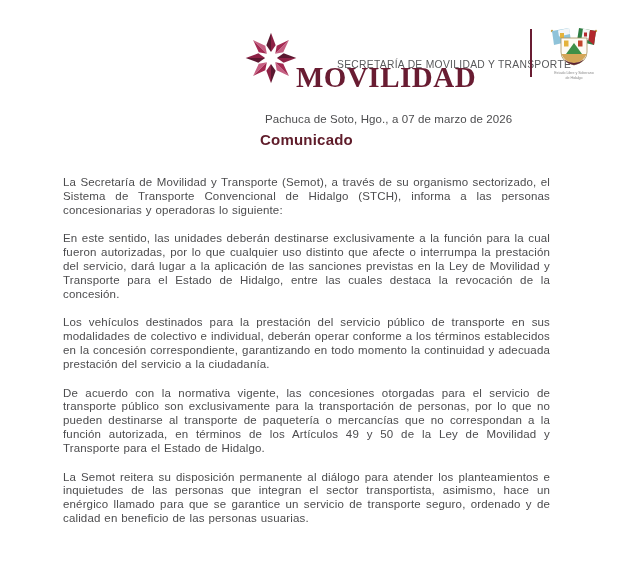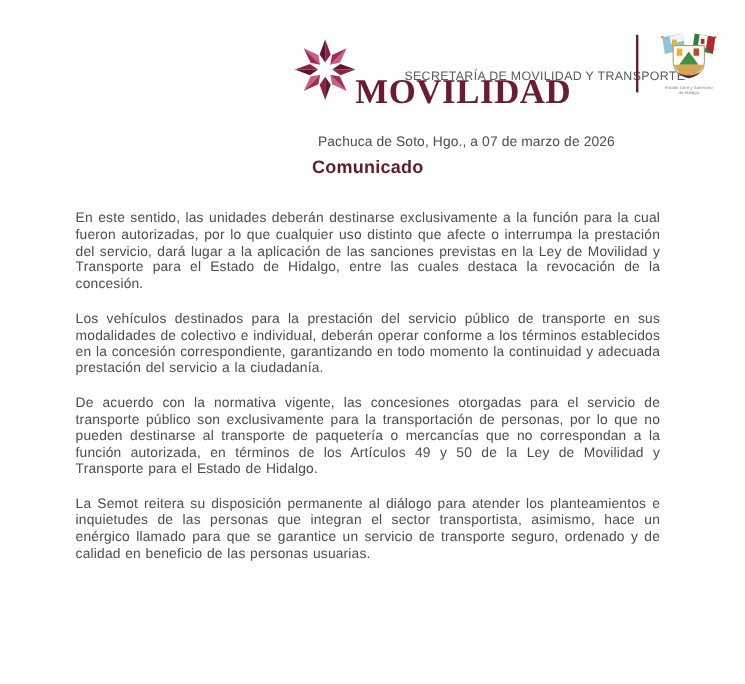--- a/index.html
+++ b/index.html
@@ -172,19 +172,20 @@
 
     <text class="coat-caption" x="29" y="53" text-anchor="middle">Estado Libre y Soberano</text>
     <text class="coat-caption" x="29" y="57.5" text-anchor="middle">de Hidalgo</text>
   </svg>
 
   <div class="dateline">Pachuca de Soto, Hgo., a 07 de marzo de 2026</div>
 
   <h1 class="doc-title">Comunicado</h1>
 
   <main class="doc-body">
+    <p>La Secretaría de Movilidad y Transporte (Semot), a través de su organismo sectorizado, el Sistema de Transporte Convencional de Hidalgo (STCH), informa a las personas concesionarias y operadoras lo siguiente:</p>
     <p>En este sentido, las unidades deberán destinarse exclusivamente a la función para la cual fueron autorizadas, por lo que cualquier uso distinto que afecte o interrumpa la prestación del servicio, dará lugar a la aplicación de las sanciones previstas en la Ley de Movilidad y Transporte para el Estado de Hidalgo, entre las cuales destaca la revocación de la concesión.</p>
     <p>Los vehículos destinados para la prestación del servicio público de transporte en sus modalidades de colectivo e individual, deberán operar conforme a los términos establecidos en la concesión correspondiente, garantizando en todo momento la continuidad y adecuada prestación del servicio a la ciudadanía.</p>
     <p>De acuerdo con la normativa vigente, las concesiones otorgadas para el servicio de transporte público son exclusivamente para la transportación de personas, por lo que no pueden destinarse al transporte de paquetería o mercancías que no correspondan a la función autorizada, en términos de los Artículos 49 y 50 de la Ley de Movilidad y Transporte para el Estado de Hidalgo.</p>
     <p>La Semot reitera su disposición permanente al diálogo para atender los planteamientos e inquietudes de las personas que integran el sector transportista, asimismo, hace un enérgico llamado para que se garantice un servicio de transporte seguro, ordenado y de calidad en beneficio de las personas usuarias.</p>
   </main>
 
 </div>
 
 </body></html>

